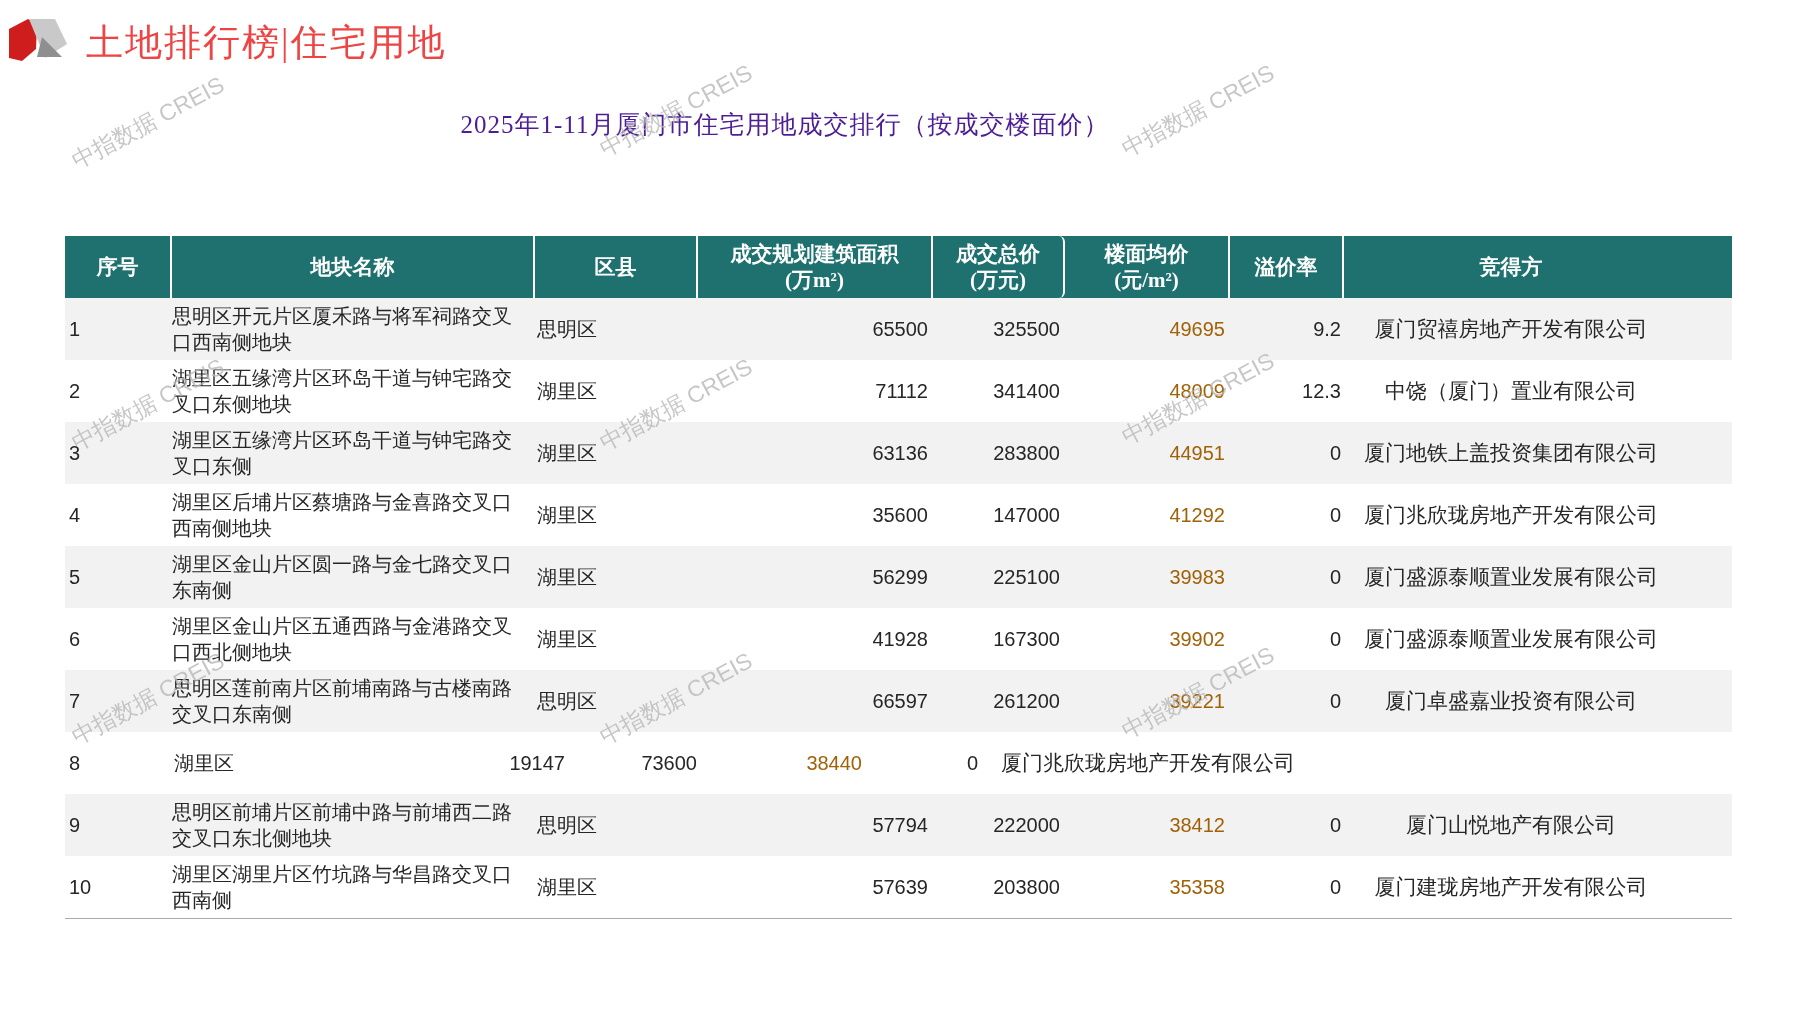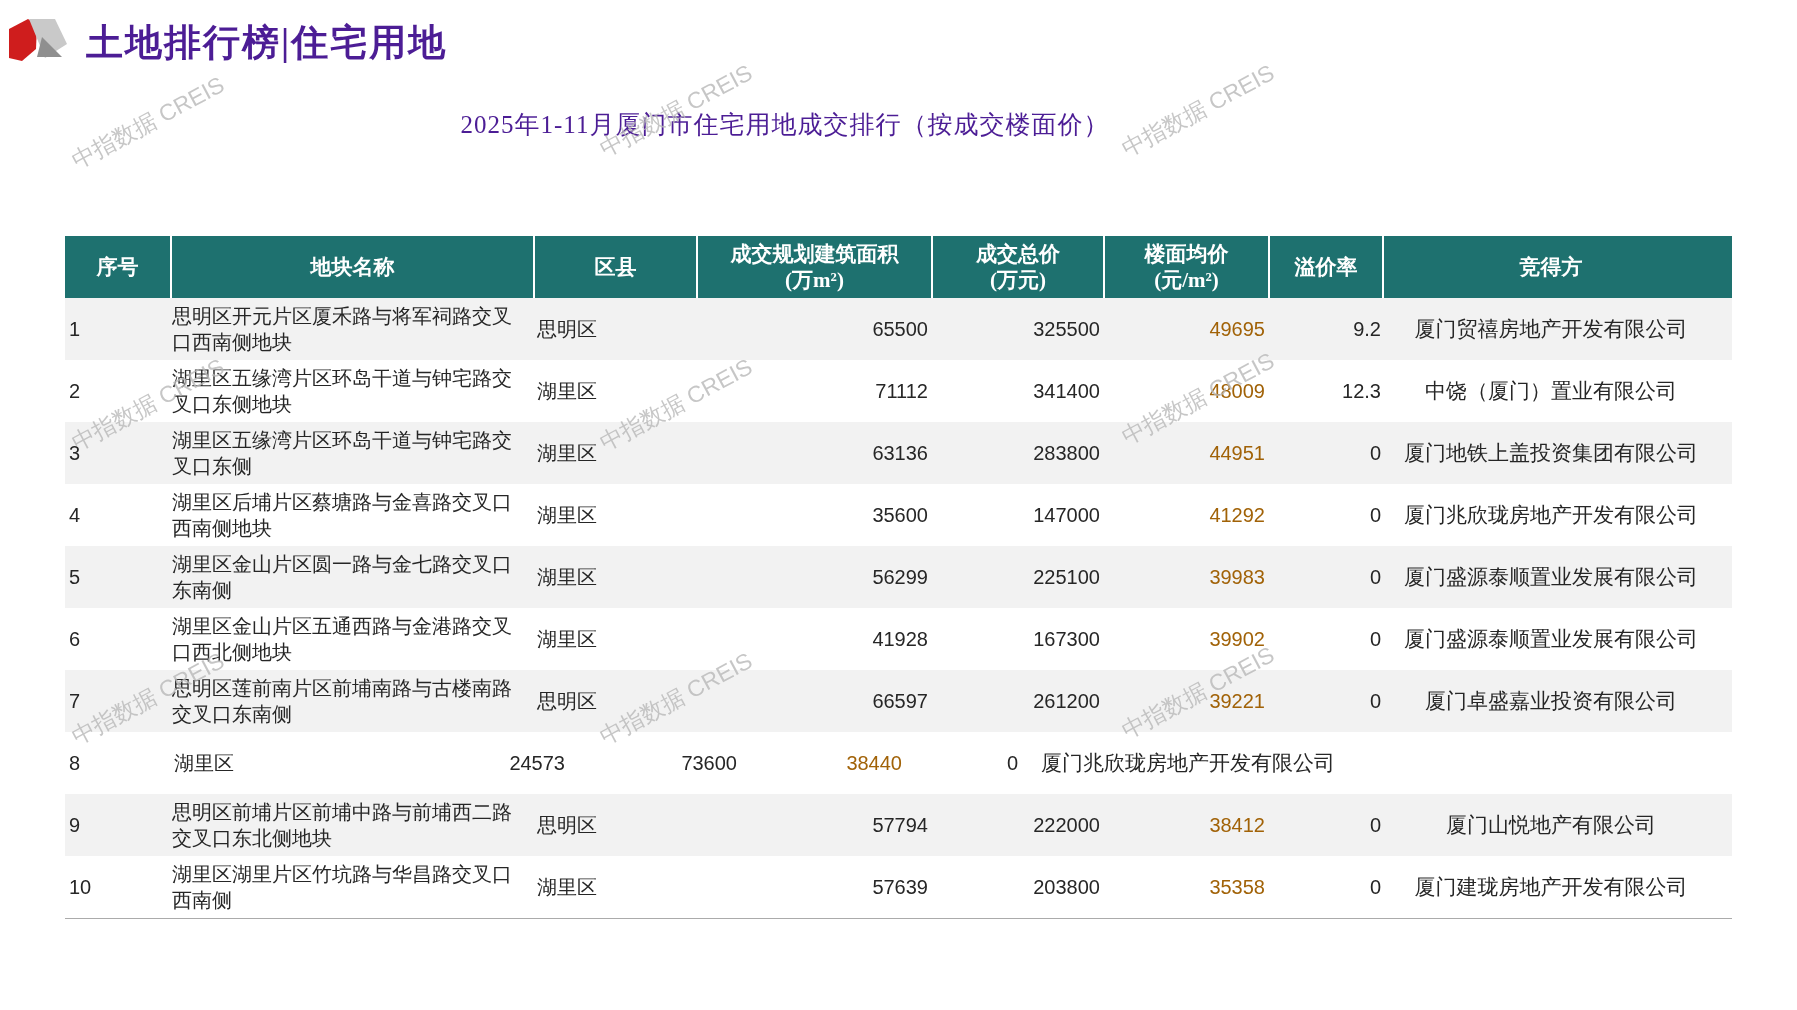--- a/index.html
+++ b/index.html
@@ -7,21 +7,21 @@
   .slide {
     position:relative; width:1797px; height:1010px;
     background:#ffffff; overflow:hidden;
     font-family:"Liberation Serif", serif; color:#1a1a1a;
   }
 
   
   .logo { position:absolute; left:8px; top:16px; }
   .page-title {
     position:absolute; left:86px; top:18px;
-    font-size:37px; font-weight:bold; letter-spacing:2px; color:#4c1d95;
+    font-size:37px; font-weight:normal; letter-spacing:2px; color:#ef4444;
   }
   .subtitle {
     position:absolute; left:65px; top:108px; width:1440px;
     text-align:center; font-size:25px; color:#4c1d95; letter-spacing:1px;
   }
 
   
   .wm {
     position:absolute; width:200px; font-size:23px; color:#b9b9b9;
     opacity:.8; transform:rotate(-28deg); white-space:nowrap;
@@ -46,21 +46,21 @@
   }
   .th:not(:last-child){ border-right:2px solid #ffffff; }
   .tbody { border-bottom:1px solid #ababab; }
   .tr { display:flex; height:62px; align-items:center; background:#ffffff; }
   .tr.alt { background:#f2f2f2; }
   .td { font-size:20px; color:#262626; overflow:hidden; }
   .col-index    { width:107px; }
   .col-name     { width:363px; }
   .col-district { width:163px; }
   .col-area     { width:235px; }
-  .col-total    { width:172px; }
+  .col-total    { width:132px;border-radius:6px; }
   .col-unitprice{ width:165px; }
   .col-premium  { width:114px; }
   .col-winner   { width:334px; }
   .td.col-index    { padding-left:4px; font-family:"Liberation Sans", sans-serif; }
   .td.col-name     { line-height:1.32; padding-right:6px; }
   .td.col-district { padding-left:2px; }
   .num { text-align:right; padding-right:5px; font-family:"Liberation Sans", sans-serif; }
   .td.col-premium  { text-align:right; padding-right:3px; font-family:"Liberation Sans", sans-serif; }
   .td.col-unitprice{ color:#a16207; }
   .td.col-winner   { text-align:center; font-size:21px; }
@@ -195,21 +195,21 @@
     <div class="td col-area num">66597</div>
     <div class="td col-total num">261200</div>
     <div class="td col-unitprice num">39221</div>
     <div class="td col-premium">0</div>
     <div class="td col-winner">厦门卓盛嘉业投资有限公司</div>
   </div>
 
   <div class="tr">
     <div class="td col-index">8</div>
     <div class="td col-district">湖里区</div>
-    <div class="td col-area num">24573</div>
+    <div class="td col-area num">19147</div>
     <div class="td col-total num">73600</div>
     <div class="td col-unitprice num">38440</div>
     <div class="td col-premium">0</div>
     <div class="td col-winner">厦门兆欣珑房地产开发有限公司</div>
   </div>
 
   <div class="tr alt">
     <div class="td col-index">9</div>
     <div class="td col-name">思明区前埔片区前埔中路与前埔西二路交叉口东北侧地块</div>
     <div class="td col-district">思明区</div>

